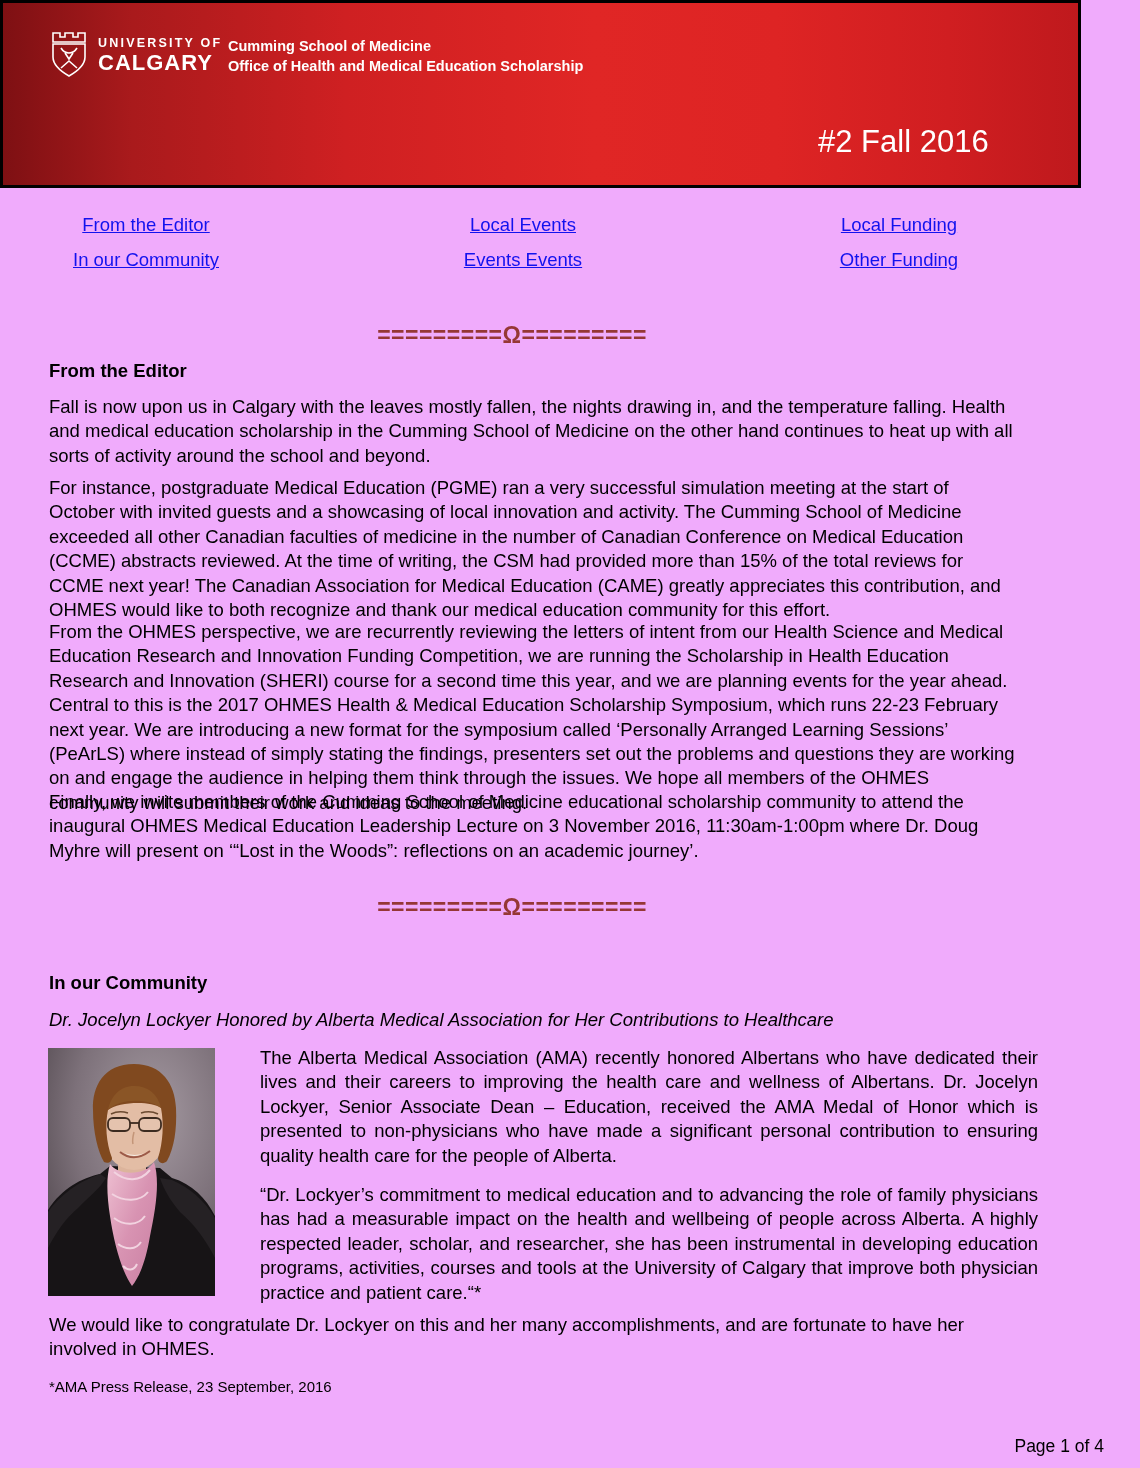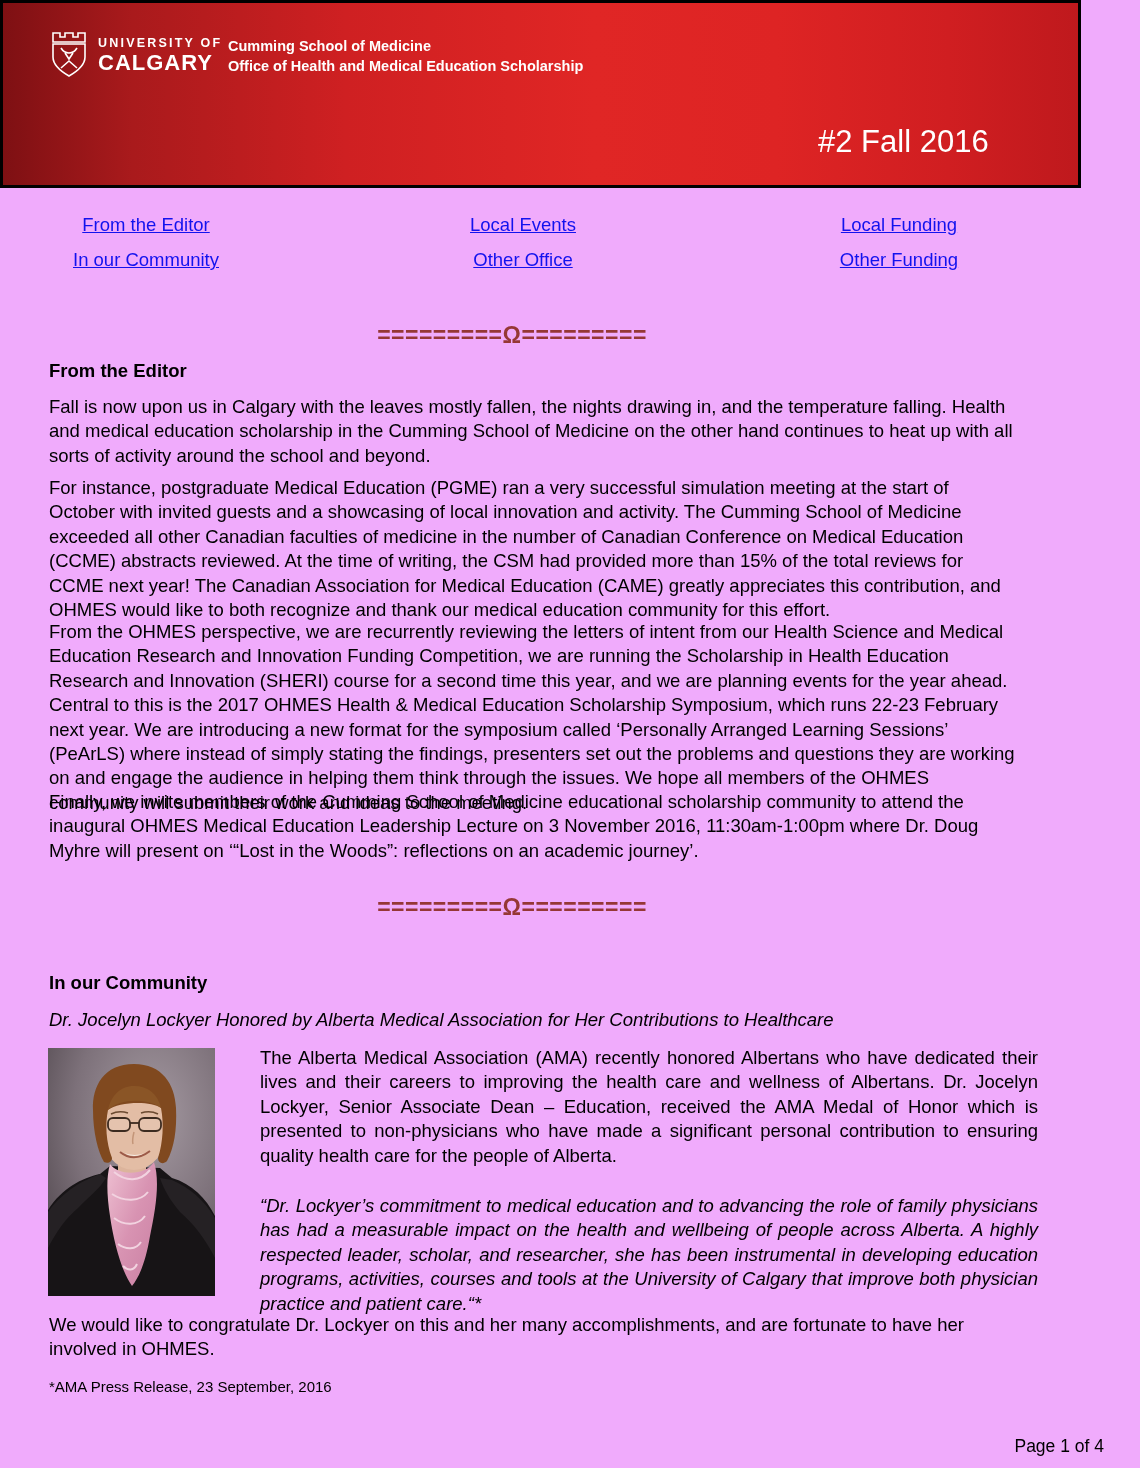--- a/index.html
+++ b/index.html
@@ -95,21 +95,21 @@
   .photo {
     position: absolute; left: 48px; top: 1048px;
     width: 167px; height: 248px;
     display: block;
   }
   .col-text {
     position: absolute; left: 260px; top: 1046px; width: 778px;
     font-size: 18.5px; line-height: 24.4px;
     text-align: justify;
   }
-  .col-text .q2 { margin-top: 26px; font-style: italic; }
+  .col-text .q2 { margin-top: 15px; }
 
   
   .page-num {
     position: absolute; right: 36px; top: 1436px;
     font-size: 17.5px;
     text-align: center;
   }
 </style>
 </head>
 <body>
@@ -137,21 +137,21 @@
       <div>Office of Health and Medical Education Scholarship</div>
     </div>
     <div class="banner-issue">#2 Fall 2016</div>
   </div>
 
   <div class="nav">
     <a>From the Editor</a>
     <a>Local Events</a>
     <a>Local Funding</a>
     <a>In our Community</a>
-    <a>Other Office</a>
+    <a>Events Events</a>
     <a>Other Funding</a>
   </div>
 
   <div class="divider divider-1">=========Ω=========</div>
 
   <div class="h-section h-editor">From the Editor</div>
   <div class="para p-1">Fall is now upon us in Calgary with the leaves mostly fallen, the nights drawing in, and the temperature falling. Health and medical education scholarship in the Cumming School of Medicine on the other hand continues to heat up with all sorts of activity around the school and beyond.</div>
   <div class="para p-2">For instance, postgraduate Medical Education (PGME) ran a very successful simulation meeting at the start of October with invited guests and a showcasing of local innovation and activity. The Cumming School of Medicine exceeded all other Canadian faculties of medicine in the number of Canadian Conference on Medical Education (CCME) abstracts reviewed.  At the time of writing, the CSM had provided more than 15% of the total reviews for CCME next year!  The Canadian Association for Medical Education (CAME) greatly appreciates this contribution, and OHMES would like to both recognize and thank our medical education community for this effort.</div>
   <div class="para p-3">From the OHMES perspective, we are recurrently reviewing the letters of intent from our Health Science and Medical Education Research and Innovation Funding Competition, we are running the Scholarship in Health Education Research and Innovation (SHERI) course for a second time this year, and we are planning events for the year ahead. Central to this is the 2017 OHMES Health &amp; Medical Education Scholarship Symposium, which runs 22-23 February next year. We are introducing a new format for the symposium called ‘Personally Arranged Learning Sessions’ (PeArLS) where instead of simply stating the findings, presenters set out the problems and questions they are working on and engage the audience in helping them think through the issues. We hope all members of the OHMES community will submit their work and ideas to the meeting.</div>
   <div class="para p-4">Finally, we invite members of the Cumming School of Medicine educational scholarship community to attend the inaugural OHMES Medical Education Leadership Lecture on 3 November 2016, 11:30am-1:00pm where Dr. Doug Myhre will present on ‘“Lost in the Woods”: reflections on an academic journey’.</div>

